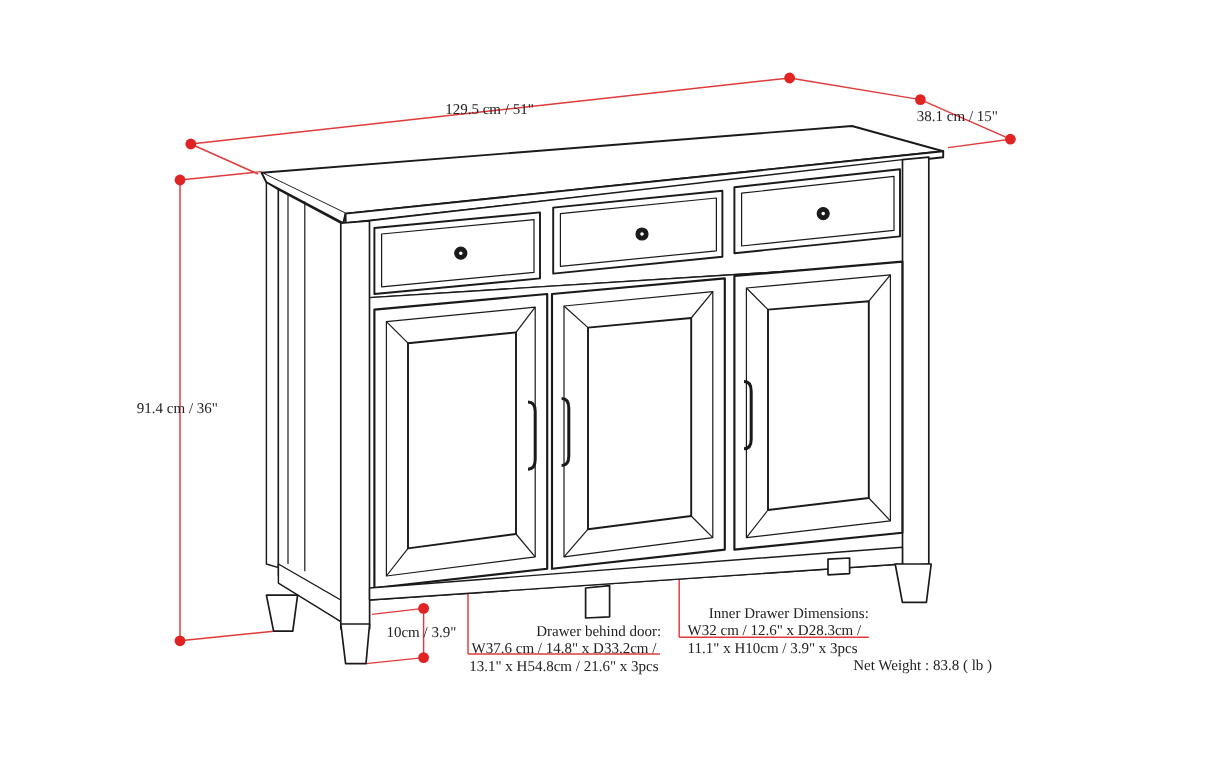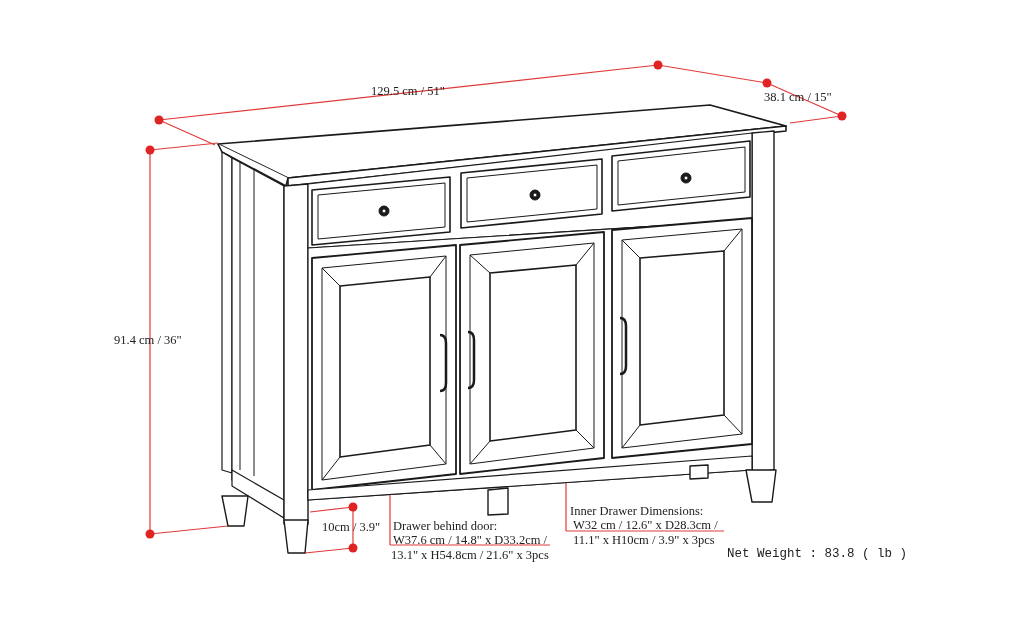--- a/index.html
+++ b/index.html
@@ -1,21 +1,21 @@
 <!DOCTYPE html>
 <html><head>
   <meta charset="utf-8">
   <style>
     html, body { margin: 0; padding: 0; background: #ffffff; }
     body { width: 1024px; height: 641px; position: relative; overflow: hidden;
            font-family: "Liberation Serif", serif; color: #1a1a1a; }
     #canvas { position: absolute; left: 0; top: 0; width: 1024px; height: 641px; }
     .lbl { position: absolute; font-family: "Liberation Serif", serif; font-size: 12.5px;
            color: #222; white-space: nowrap; line-height: 15px; }
-    .center { text-align: left; }
+    .center { text-align: right; }
   </style>
 </head>
 <body>
 
 <svg id="canvas" viewBox="0 0 1024 641" xmlns="http://www.w3.org/2000/svg">
   <g stroke="#e03a3a" stroke-width="1.2" fill="none">
 
     <line x1="159" y1="120" x2="658" y2="65"></line>
     <line x1="159" y1="120" x2="215" y2="145"></line>
     <line x1="658" y1="65" x2="767" y2="83"></line>
@@ -135,13 +135,13 @@
 <div class="lbl" style="left:322px; top:520px;">10cm / 3.9"</div>
 
 <div class="lbl center" style="left:393px; top:519px; width:158px;">Drawer behind door:</div>
 <div class="lbl" style="left:393px; top:533px;">W37.6 cm / 14.8" x D33.2cm /</div>
 <div class="lbl" style="left:391px; top:548px;">13.1" x H54.8cm / 21.6" x 3pcs</div>
 
 <div class="lbl center" style="left:570px; top:504px; width:154px;">Inner Drawer Dimensions:</div>
 <div class="lbl" style="left:573px; top:518px;">W32 cm / 12.6" x D28.3cm /</div>
 <div class="lbl" style="left:573px; top:533px;">11.1" x H10cm / 3.9" x 3pcs</div>
 
-<div class="lbl" style="left:727px; top:547px;font-family:Liberation Mono, monospace;">Net Weight : 83.8 ( lb )</div>
+<div class="lbl" style="left:711px; top:547px;">Net Weight : 83.8 ( lb )</div>
 
 </body></html>

